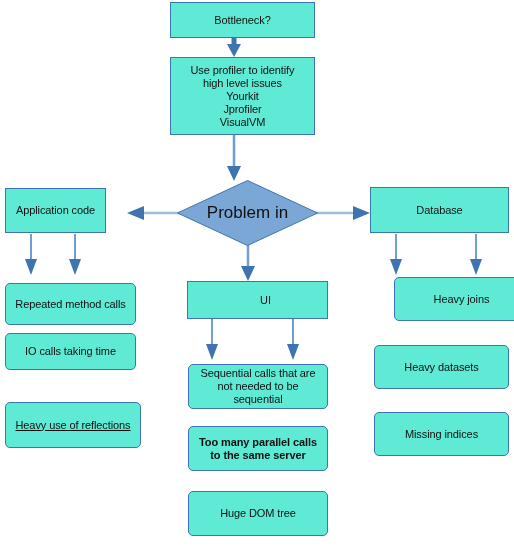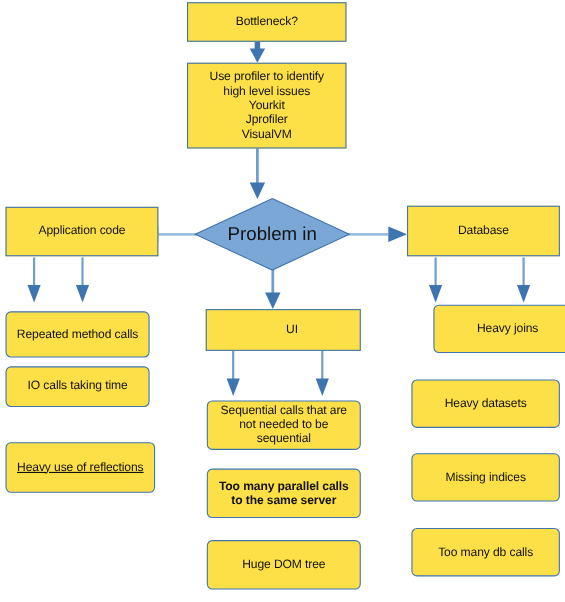--- a/index.html
+++ b/index.html
@@ -11,21 +11,21 @@
     position: relative;
     width: 514px;
     height: 547px;
     background: #ffffff;
     font-family: "Liberation Sans", "DejaVu Sans", sans-serif;
     overflow: hidden;
   }
   .node {
     position: absolute;
     box-sizing: border-box;
-    background: #fde047;
+    background: #5eead4;
     border: 1px solid #3E74B0;
     color: #111111;
     display: flex;
     align-items: center;
     justify-content: center;
     text-align: center;
     font-size: 11px;
     line-height: 13px;
     letter-spacing: -0.1px;
     z-index: 3;
@@ -157,21 +157,21 @@
 VisualVM</span>
   </div>
 
   <div class="diamond" style="left:177px; top:180px; width:141px; height:66px;">
     <svg width="141" height="66" viewBox="0 0 141 66">
       <polygon points="70.5,0.5 140.5,33 70.5,65.5 0.5,33" fill="#7BA7D7" stroke="#3E74B0" stroke-width="1"></polygon>
     </svg>
     <span class="dlabel">Problem in</span>
   </div>
 
-  <div class="node" style="left:5px; top:188px; width:139px; height:45px;">
+  <div class="node" style="left:5px; top:188px; width:101px; height:45px;">
     <span class="label">Application code</span>
   </div>
 
   <div class="node" style="left:370px; top:187px; width:139px; height:46px;">
     <span class="label">Database</span>
   </div>
 
   <div class="node" style="left:187px; top:281px; width:141px; height:38px;padding-left:16px;">
     <span class="label">UI</span>
   </div>
@@ -200,17 +200,14 @@
 
   <div class="node rounded" style="left:394px; top:277px; width:135px; height:44px;">
     <span class="label">Heavy joins</span>
   </div>
   <div class="node rounded" style="left:374px; top:345px; width:135px; height:44px;">
     <span class="label">Heavy datasets</span>
   </div>
   <div class="node rounded" style="left:374px; top:412px; width:135px; height:44px;">
     <span class="label">Missing indices</span>
   </div>
-  <div class="node rounded" style="left:374px; top:480px; width:135px; height:44px;">
-    <span class="label">Too many db calls</span>
-  </div>
 
 </div>
 
 </body></html>

